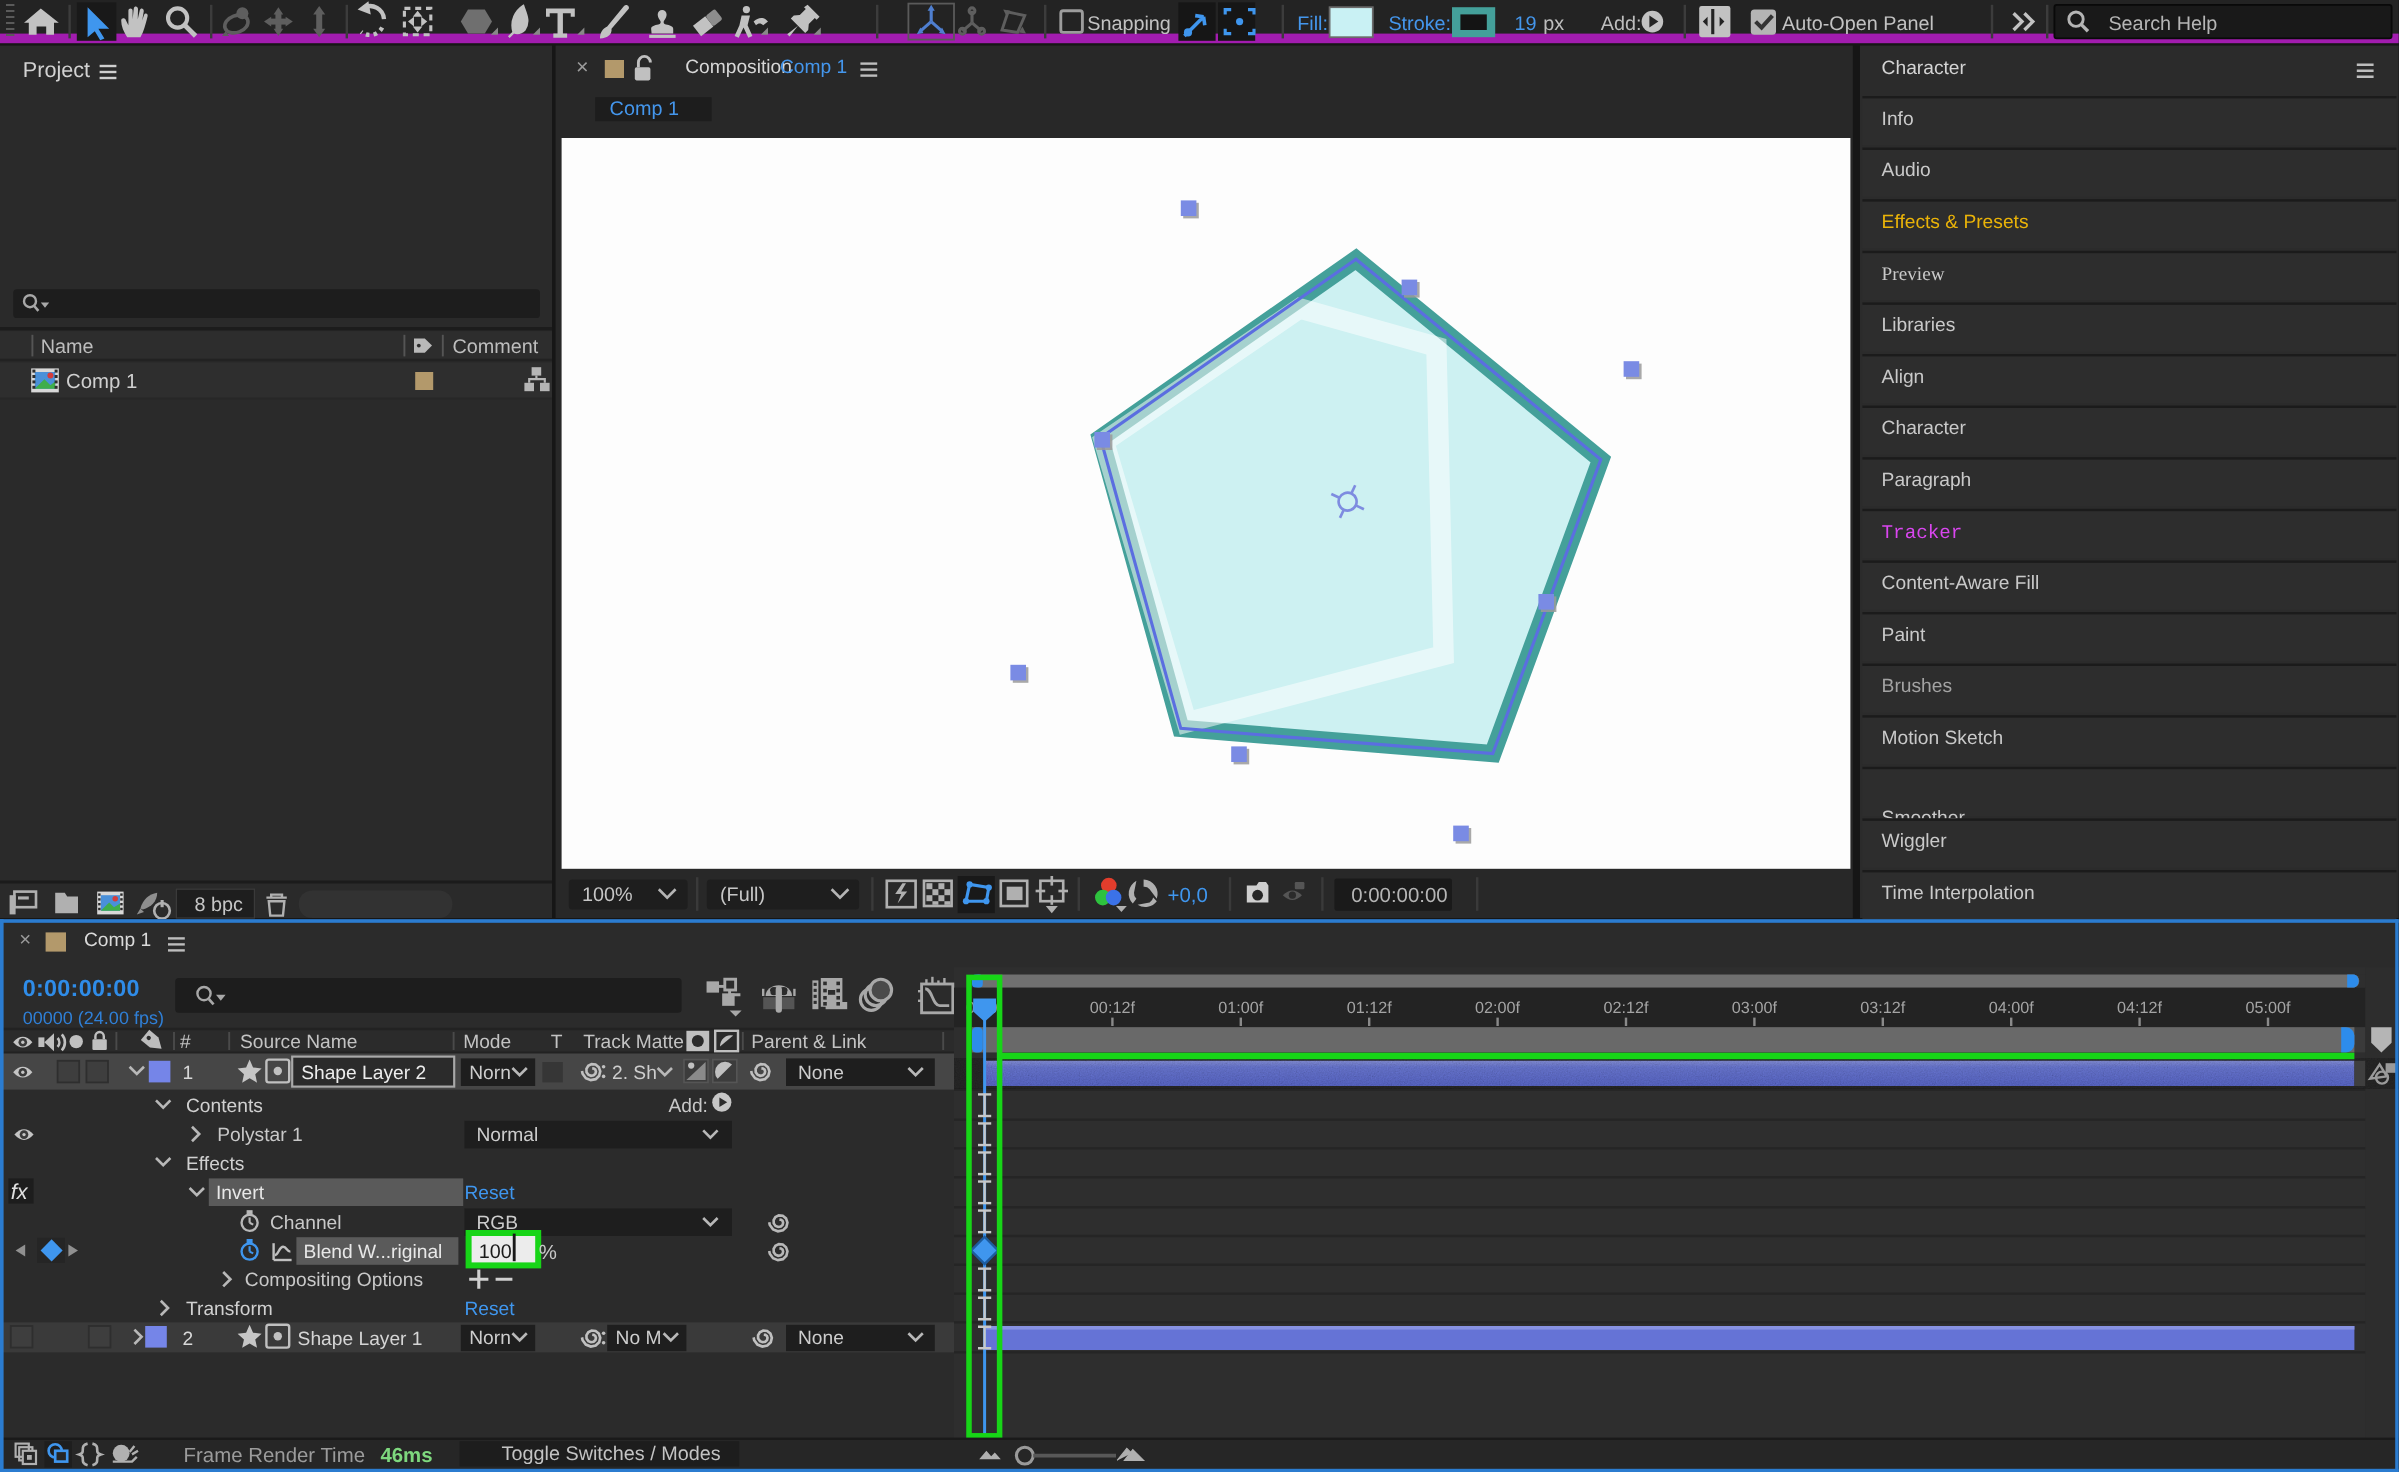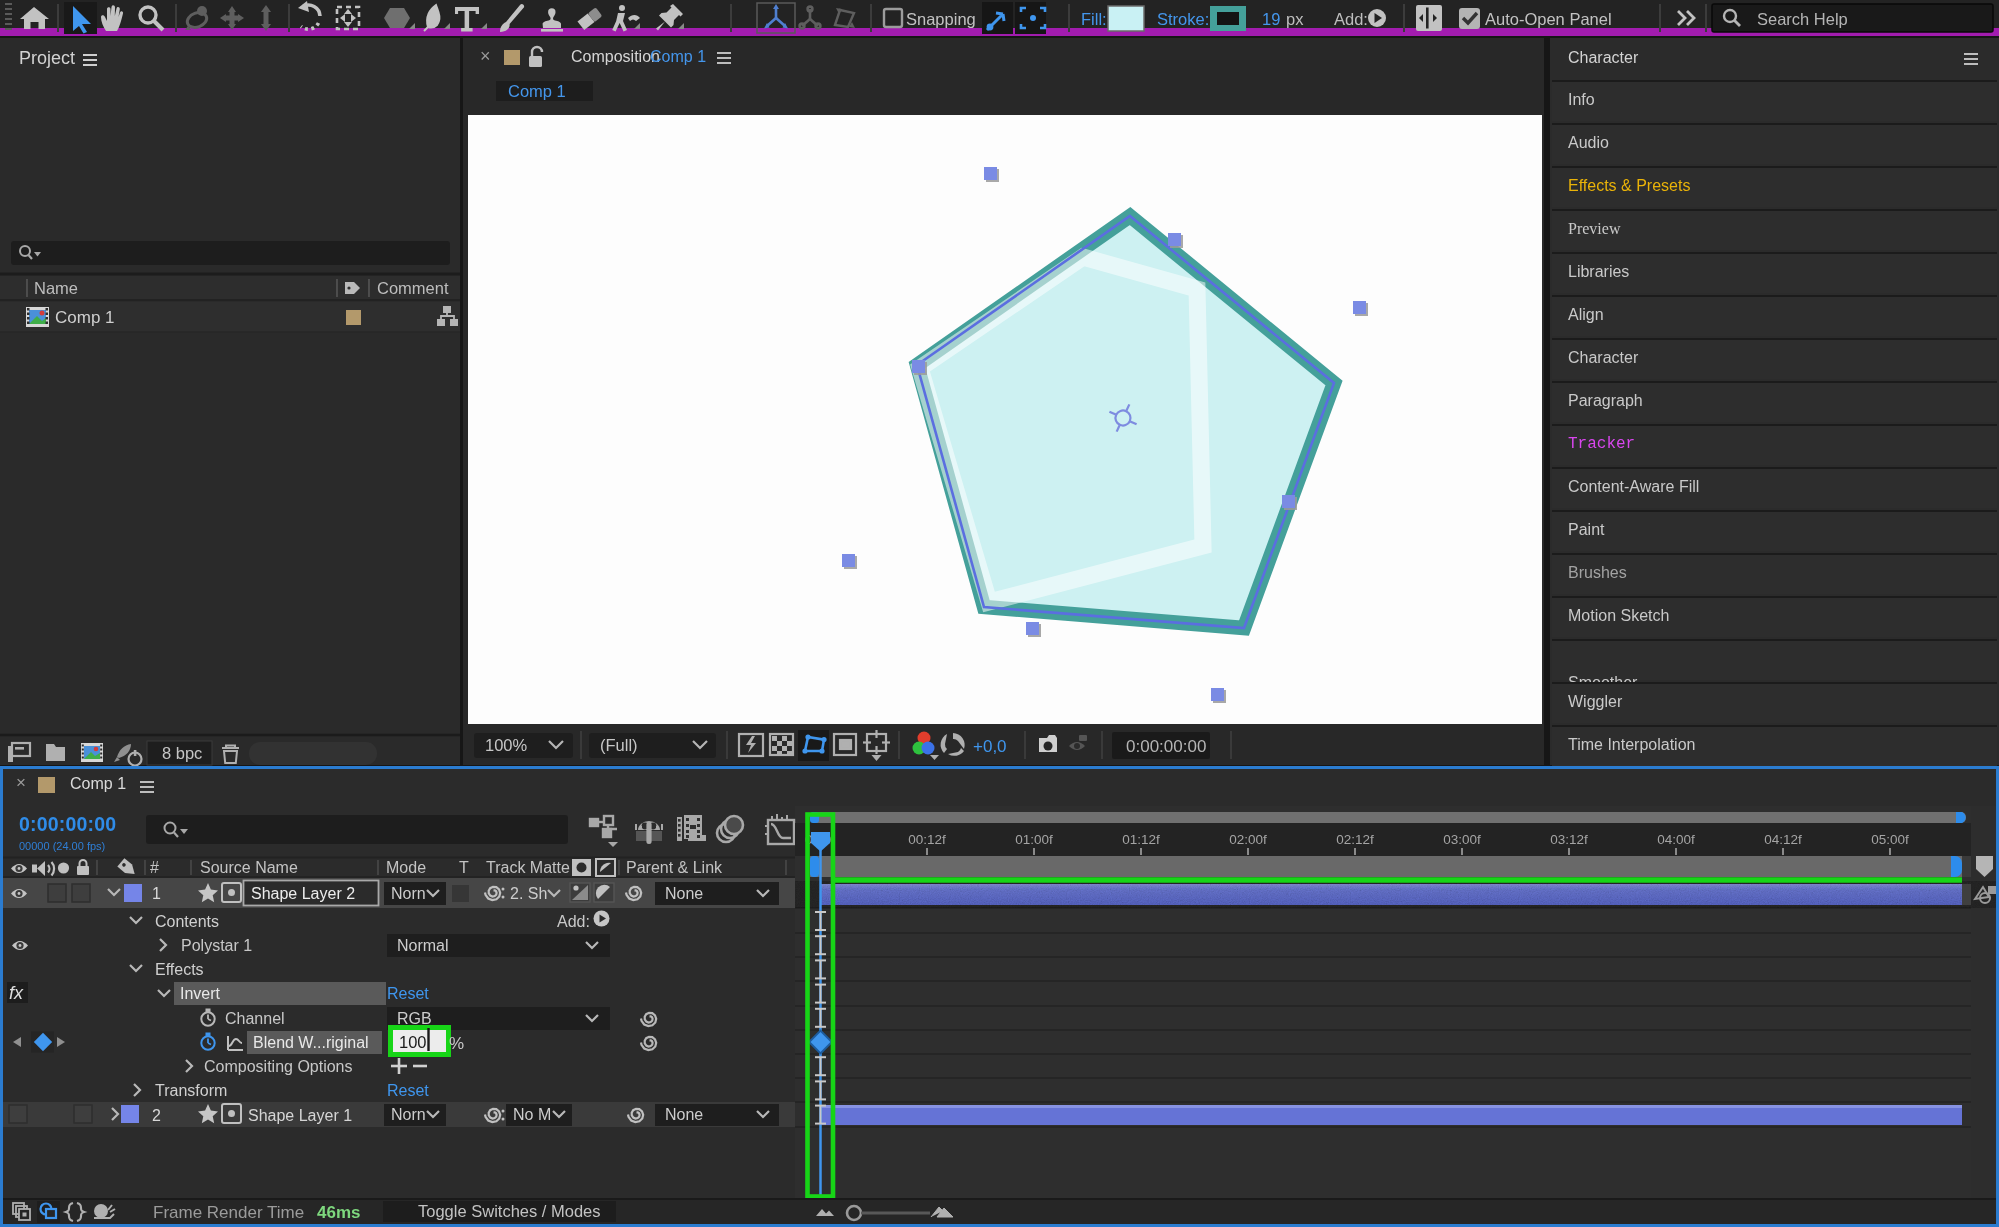--- a/index.html
+++ b/index.html
@@ -458,21 +458,21 @@
   <div class="t" style="left:70px;top:9px;color:#dadada;">Comp 1</div>
   <svg width="30" height="30" style="left:138px;top:12px;">
       <g stroke="#bdbdbd" stroke-width="2">
         <line x1="2" y1="4" x2="16" y2="4"></line>
         <line x1="2" y1="9" x2="16" y2="9"></line>
         <line x1="2" y1="14" x2="16" y2="14"></line>
       </g>
     </svg>
 
   <div class="t" style="left:19px;top:47px;font-size:19.5px;font-weight:bold;color:#2f8ce8;letter-spacing:0.2px;">0:00:00:00</div>
-  <div class="t" style="left:19px;top:74px;font-size:11px;color:#2f7fd6;">00000 (24.00 fps)</div>
+  <div class="t" style="left:19px;top:74px;font-size:15px;color:#2f7fd6;">00000 (24.00 fps)</div>
 
   <div class="abs" style="left:146px;top:49px;width:422px;height:29px;background:#1d1d1d;border-radius:3px;"></div>
   <svg width="50" height="29" style="left:157px;top:51px;">
     <circle cx="13" cy="11" r="5.5" fill="none" stroke="#a8a8a8" stroke-width="2"></circle>
     <line x1="17" y1="15.5" x2="21" y2="20" stroke="#a8a8a8" stroke-width="2.2"></line>
     <path d="M23 12 l8 0 l-4 5 z" fill="#a8a8a8"></path>
   </svg>
 
   <svg width="210" height="36" style="left:588px;top:48px;">
 

